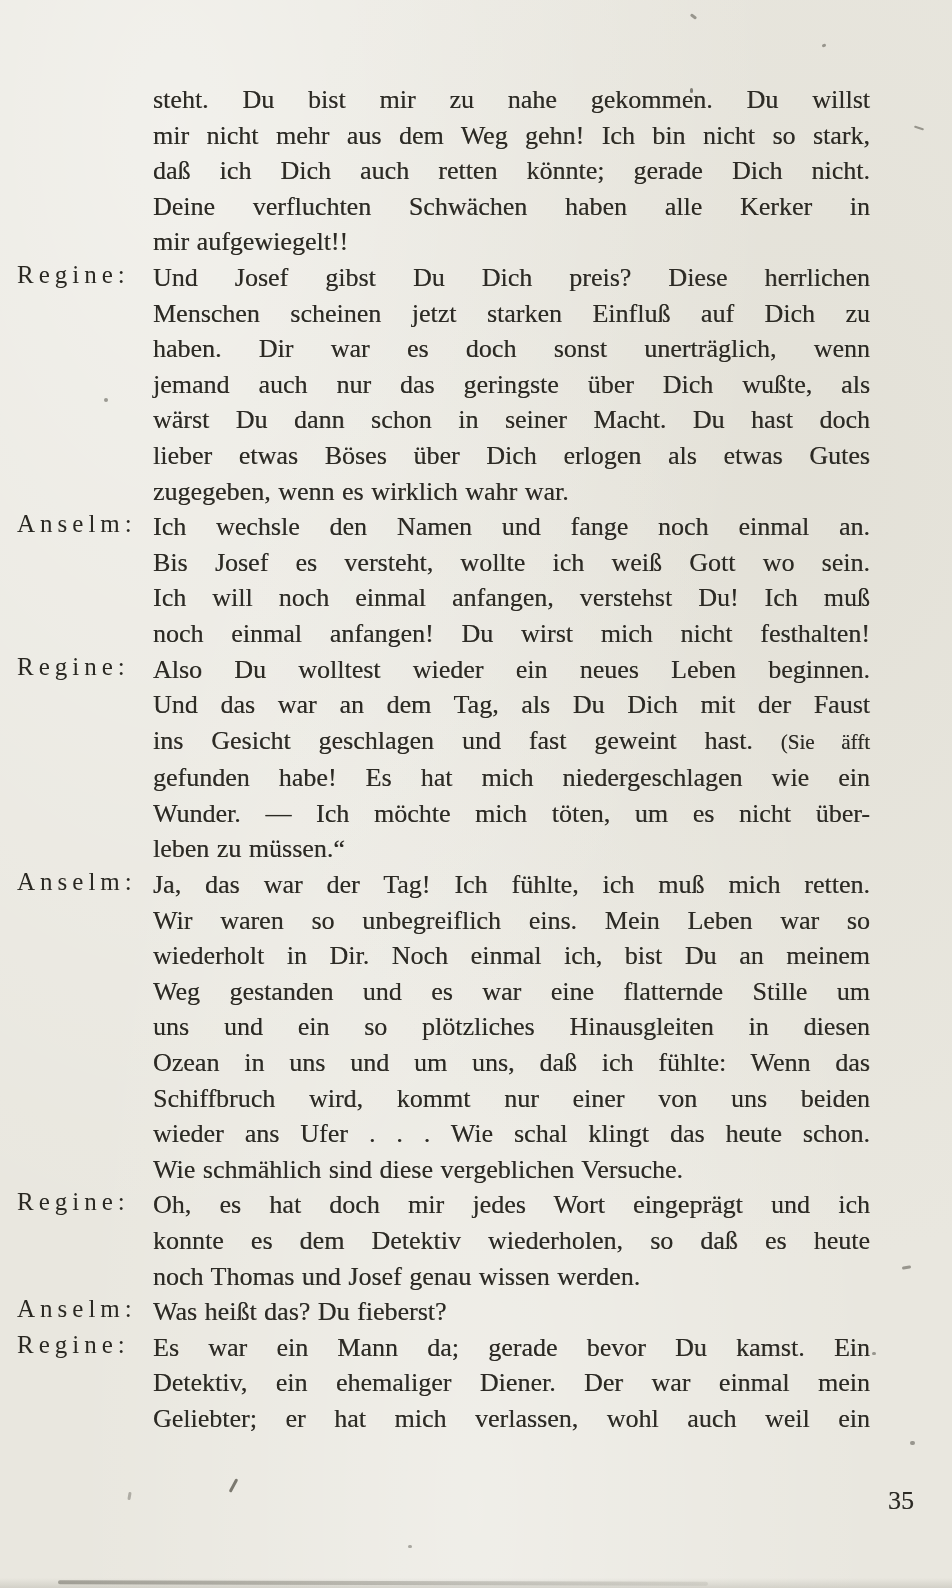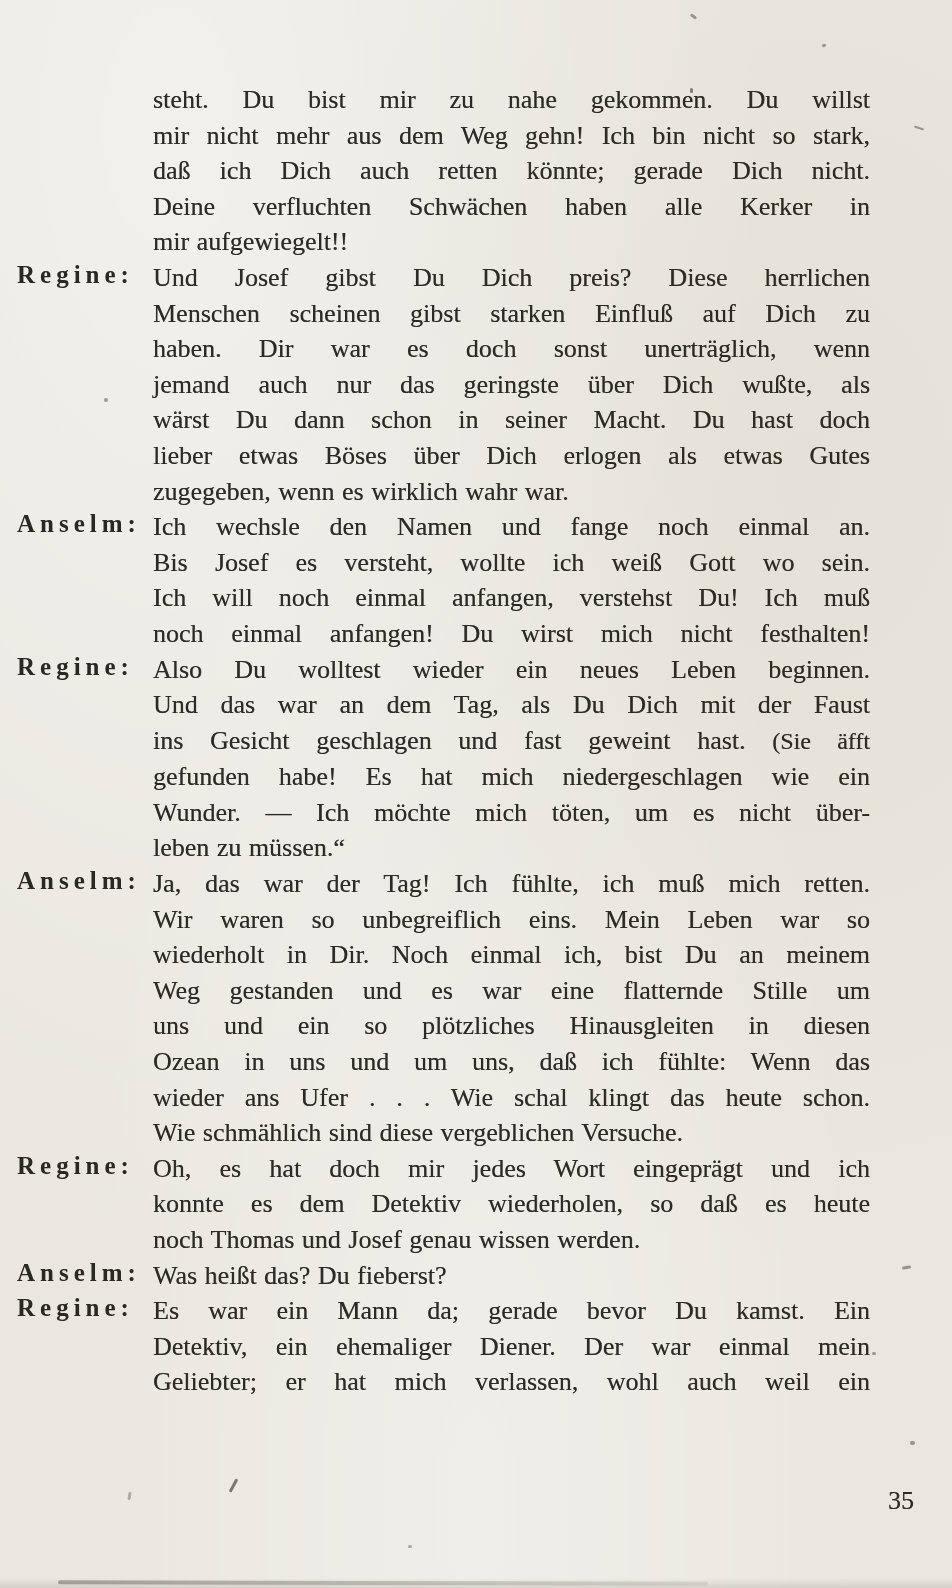--- a/index.html
+++ b/index.html
@@ -25,32 +25,31 @@
   }
   .para { position: relative; padding-left: 153px; }
   .speaker {
     position: absolute;
     left: 17px;
     top: 1px;
     font-size: 25px;
     letter-spacing: 0.2em;
     white-space: nowrap;
     color: #2a2822;
-    font-weight: bold;
   }
   .line {
     font-size: 26px;
     line-height: 35.6px;
     text-align: justify;
     text-align-last: justify;
     text-shadow: 0.3px 0.3px 0.5px rgba(44,42,36,0.55);
     word-spacing: 1px;
   }
   .line.last { text-align-last: left; }
-  .small { font-size: 24px; }
+  .small { font-size: 21px; }
   .page-number {
     position: absolute;
     left: 888px;
     top: 1486px;
     font-size: 26px;
     color: #2c2a24;
     text-shadow: 0.3px 0.3px 0.5px rgba(44,42,36,0.55);
   }
   .speck {
     position: absolute;
@@ -88,21 +87,21 @@
           <div class="line just">mir nicht mehr aus dem Weg gehn! Ich bin nicht so stark,</div>
           <div class="line just">daß ich Dich auch retten könnte; gerade Dich nicht.</div>
           <div class="line just">Deine verfluchten Schwächen haben alle Kerker in</div>
           <div class="line last">mir aufgewiegelt!!</div>
         </div>
   </div>
       <div class="para">
     <span class="speaker">Regine:</span>
     <div class="lines">
           <div class="line just">Und Josef gibst Du Dich preis? Diese herrlichen</div>
-          <div class="line just">Menschen scheinen gibst starken Einfluß auf Dich zu</div>
+          <div class="line just">Menschen scheinen jetzt starken Einfluß auf Dich zu</div>
           <div class="line just">haben. Dir war es doch sonst unerträglich, wenn</div>
           <div class="line just">jemand auch nur das geringste über Dich wußte, als</div>
           <div class="line just">wärst Du dann schon in seiner Macht. Du hast doch</div>
           <div class="line just">lieber etwas Böses über Dich erlogen als etwas Gutes</div>
           <div class="line last">zugegeben, wenn es wirklich wahr war.</div>
         </div>
   </div>
       <div class="para">
     <span class="speaker">Anselm:</span>
     <div class="lines">
@@ -125,20 +124,21 @@
   </div>
       <div class="para">
     <span class="speaker">Anselm:</span>
     <div class="lines">
           <div class="line just">Ja, das war der Tag! Ich fühlte, ich muß mich retten.</div>
           <div class="line just">Wir waren so unbegreiflich eins. Mein Leben war so</div>
           <div class="line just">wiederholt in Dir. Noch einmal ich, bist Du an meinem</div>
           <div class="line just">Weg gestanden und es war eine flatternde Stille um</div>
           <div class="line just">uns und ein so plötzliches Hinausgleiten in diesen</div>
           <div class="line just">Ozean in uns und um uns, daß ich fühlte: Wenn das</div>
+          <div class="line just">Schiffbruch wird, kommt nur einer von uns beiden</div>
           <div class="line just">wieder ans Ufer . . . Wie schal klingt das heute schon.</div>
           <div class="line last">Wie schmählich sind diese vergeblichen Versuche.</div>
         </div>
   </div>
       <div class="para">
     <span class="speaker">Regine:</span>
     <div class="lines">
           <div class="line just">Oh, es hat doch mir jedes Wort eingeprägt und ich</div>
           <div class="line just">konnte es dem Detektiv wiederholen, so daß es heute</div>
           <div class="line last">noch Thomas und Josef genau wissen werden.</div>

